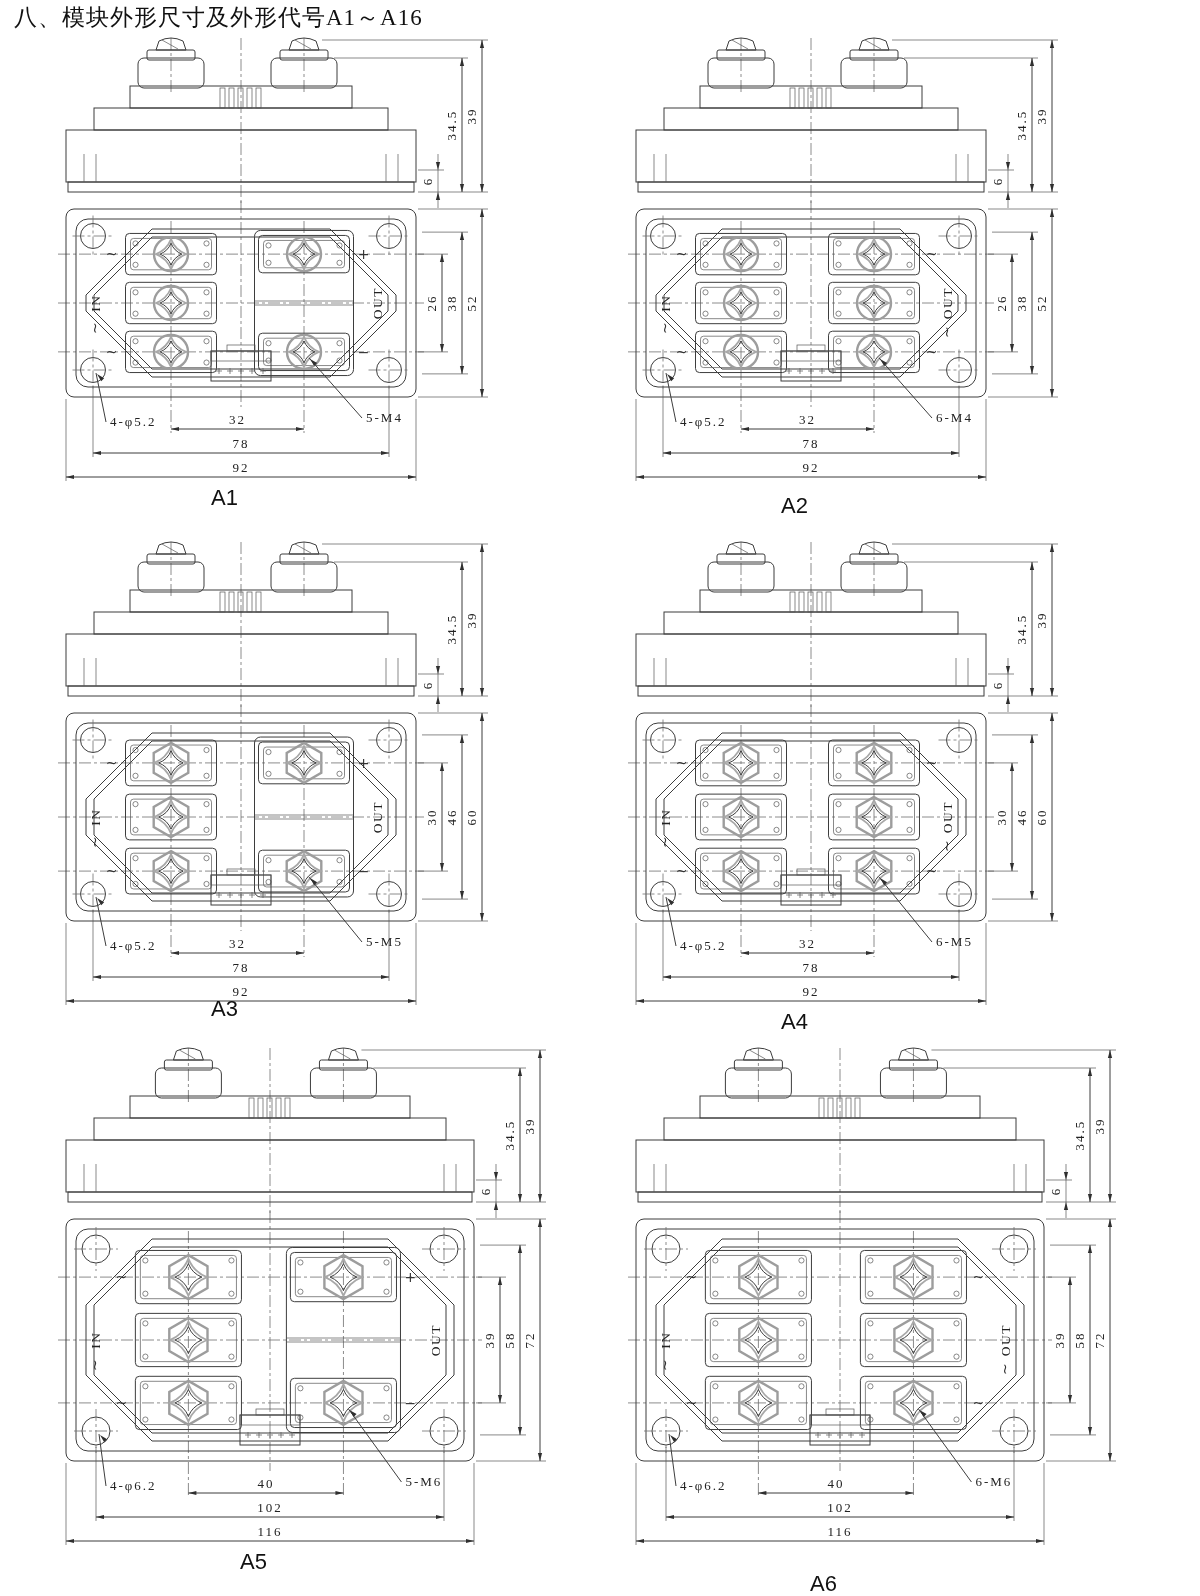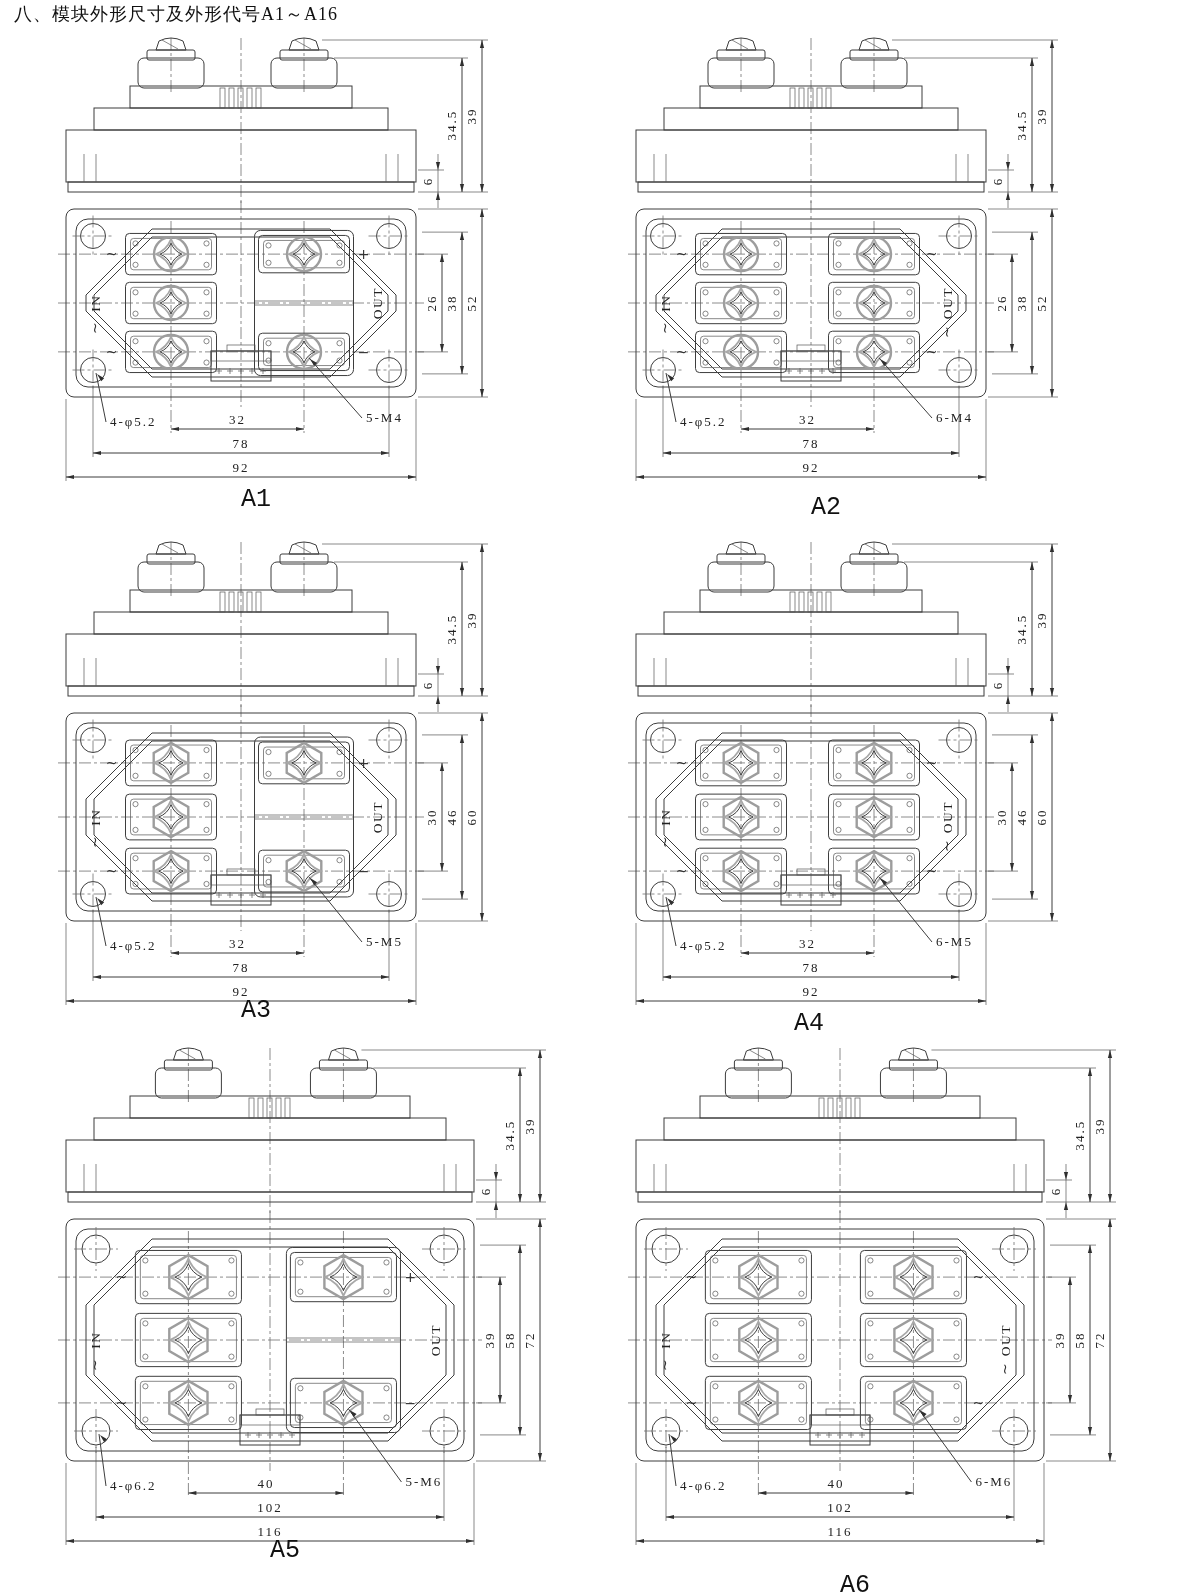--- a/index.html
+++ b/index.html
@@ -1,23 +1,23 @@
 <!DOCTYPE html>
 <html><head>
 <meta charset="utf-8">
 <style>
   html,body{margin:0;padding:0;background:#e8e8e8;}
   .page{position:relative;width:1200px;height:1596px;background:#ffffff;overflow:hidden;
         font-family:"Liberation Serif",serif;}
-  .title{position:absolute;left:14px;top:2px;font-size:18px;font-weight:normal;color:#111;
+  .title{position:absolute;left:14px;top:2px;font-size:23px;font-weight:normal;color:#111;
          letter-spacing:1px;margin:0;font-family:"Liberation Serif",serif;}
   .fig{position:absolute;width:560px;height:545px;}
   .fig svg{position:absolute;left:0;top:0;}
-  .figlabel{position:absolute;width:90px;text-align:center;font-size:25px;color:#111;
-            font-family:Liberation Mono, monospace;}
+  .figlabel{position:absolute;width:90px;text-align:left;font-size:22px;color:#111;
+            font-family:Liberation Sans, sans-serif;}
   
   .ln{stroke:#3d3d3d;stroke-width:1;fill:none;}
   .lt{stroke:#565656;stroke-width:0.7;fill:none;}
   .cl{stroke:#6f6f6f;stroke-width:0.8;fill:none;stroke-dasharray:12 3 3 3;}
   .acc{stroke:#9d9d9d;stroke-width:2.4;fill:none;}
   .acc2{stroke:#a8a8a8;stroke-width:1.8;fill:none;}
   .ar{fill:#2f2f2f;stroke:none;}
   text.dim{font-family:"Liberation Serif",serif;font-size:13px;fill:#222;letter-spacing:2px;
            text-anchor:middle;}
   text.ts{text-anchor:start;}
@@ -884,21 +884,21 @@
             <path class="ar" d="M0,0 L-8,-2.1 L-8,2.1 Z" transform="translate(380,463) rotate(0)"></path>
             <text x="205" y="458" class="dim">92</text>
             <line x1="60" y1="359" x2="70" y2="408" class="ln"></line>
             <path class="ar" d="M0,0 L-8,-2.1 L-8,2.1 Z" transform="translate(61,360) rotate(-135)"></path>
             <text x="74" y="412" class="dim ts">4-φ5.2</text>
             <line x1="273" y1="339.08000000000004" x2="326" y2="404" class="ln"></line>
             <path class="ar" d="M0,0 L-8,-2.1 L-8,2.1 Z" transform="translate(274,340.08000000000004) rotate(-135)"></path>
             <text x="330" y="408" class="dim ts">6-M5</text>
           </g>
         </svg>
-        <div class="figlabel" style="left:158px;top:471px">A4</div>
+        <div class="figlabel" style="left:175px;top:471px">A4</div>
       </div>
       <div class="fig" style="left: 36px; top: 1044px;">
         <svg width="560" height="505" viewBox="0 0 560 505">
           <g>
             <line x1="234" y1="4" x2="234" y2="170" class="cl"></line>
             <line x1="152.39999999999998" y1="4" x2="152.39999999999998" y2="58" class="cl"></line>
             <line x1="307.44" y1="4" x2="307.44" y2="58" class="cl"></line>
             <rect x="32" y="148" width="404" height="10" rx="0" class="ln"></rect>
             <rect x="30" y="96" width="408" height="52" rx="0" class="ln"></rect>
             <line x1="48" y1="120" x2="48" y2="148" class="lt"></line>
@@ -1095,21 +1095,21 @@
             <path class="ar" d="M0,0 L-8,-2.1 L-8,2.1 Z" transform="translate(438,497) rotate(0)"></path>
             <text x="234" y="492" class="dim">116</text>
             <line x1="63" y1="390" x2="70" y2="442" class="ln"></line>
             <path class="ar" d="M0,0 L-8,-2.1 L-8,2.1 Z" transform="translate(64,391) rotate(-135)"></path>
             <text x="74" y="446" class="dim ts">4-φ6.2</text>
             <line x1="312.44" y1="364.92" x2="365.44" y2="438" class="ln"></line>
             <path class="ar" d="M0,0 L-8,-2.1 L-8,2.1 Z" transform="translate(313.44,365.92) rotate(-135)"></path>
             <text x="369.44" y="442" class="dim ts">5-M6</text>
           </g>
         </svg>
-        <div class="figlabel" style="left:204px;top:492px">A5</div>
+        <div class="figlabel" style="left:204px;top:505px">A5</div>
       </div>
       <div class="fig" style="left: 606px; top: 1044px;">
         <svg width="560" height="505" viewBox="0 0 560 505">
           <g>
             <line x1="234" y1="4" x2="234" y2="170" class="cl"></line>
             <line x1="152.39999999999998" y1="4" x2="152.39999999999998" y2="58" class="cl"></line>
             <line x1="307.44" y1="4" x2="307.44" y2="58" class="cl"></line>
             <rect x="32" y="148" width="404" height="10" rx="0" class="ln"></rect>
             <rect x="30" y="96" width="408" height="52" rx="0" class="ln"></rect>
             <line x1="48" y1="120" x2="48" y2="148" class="lt"></line>

